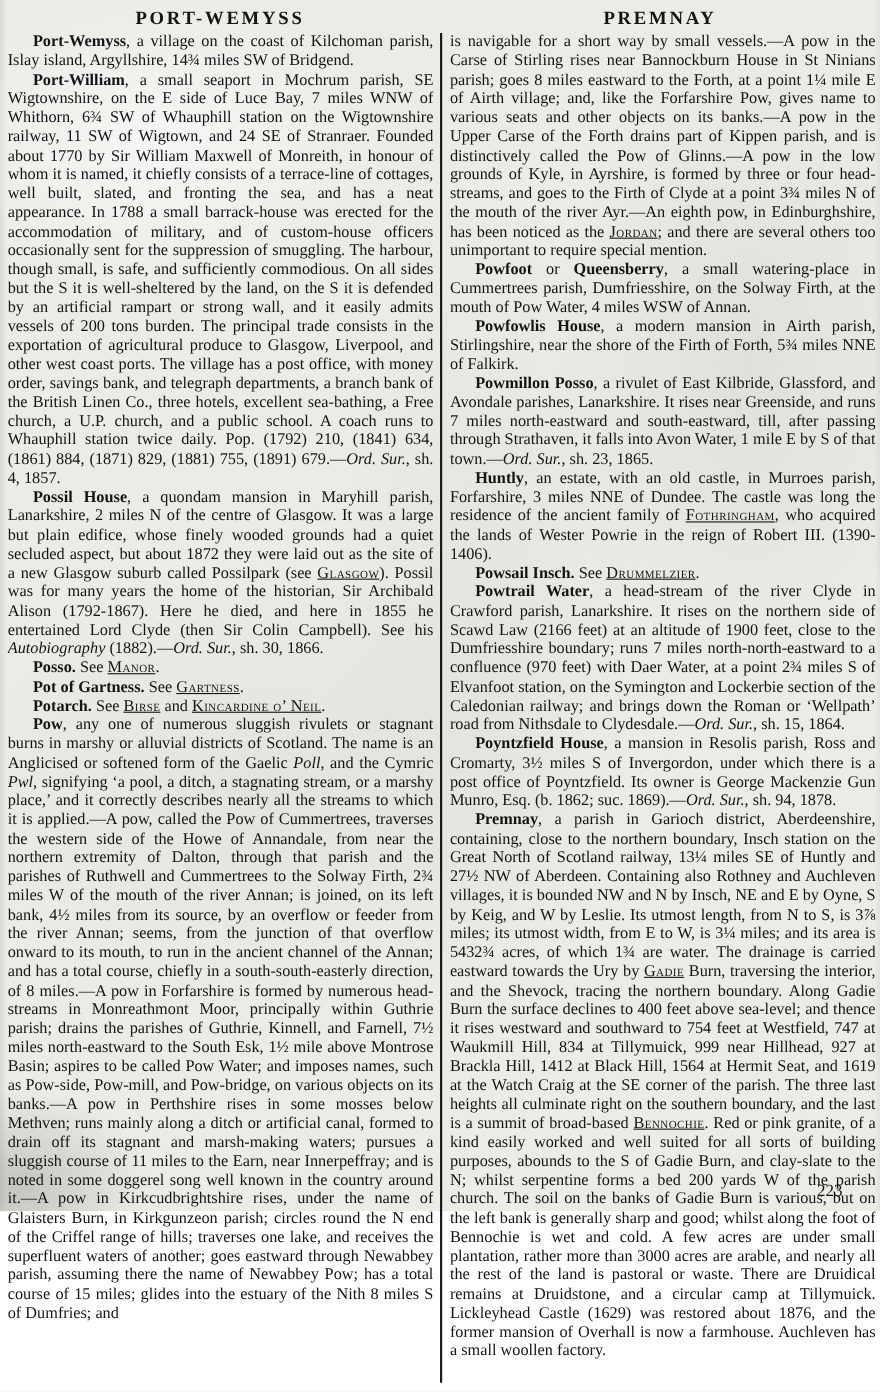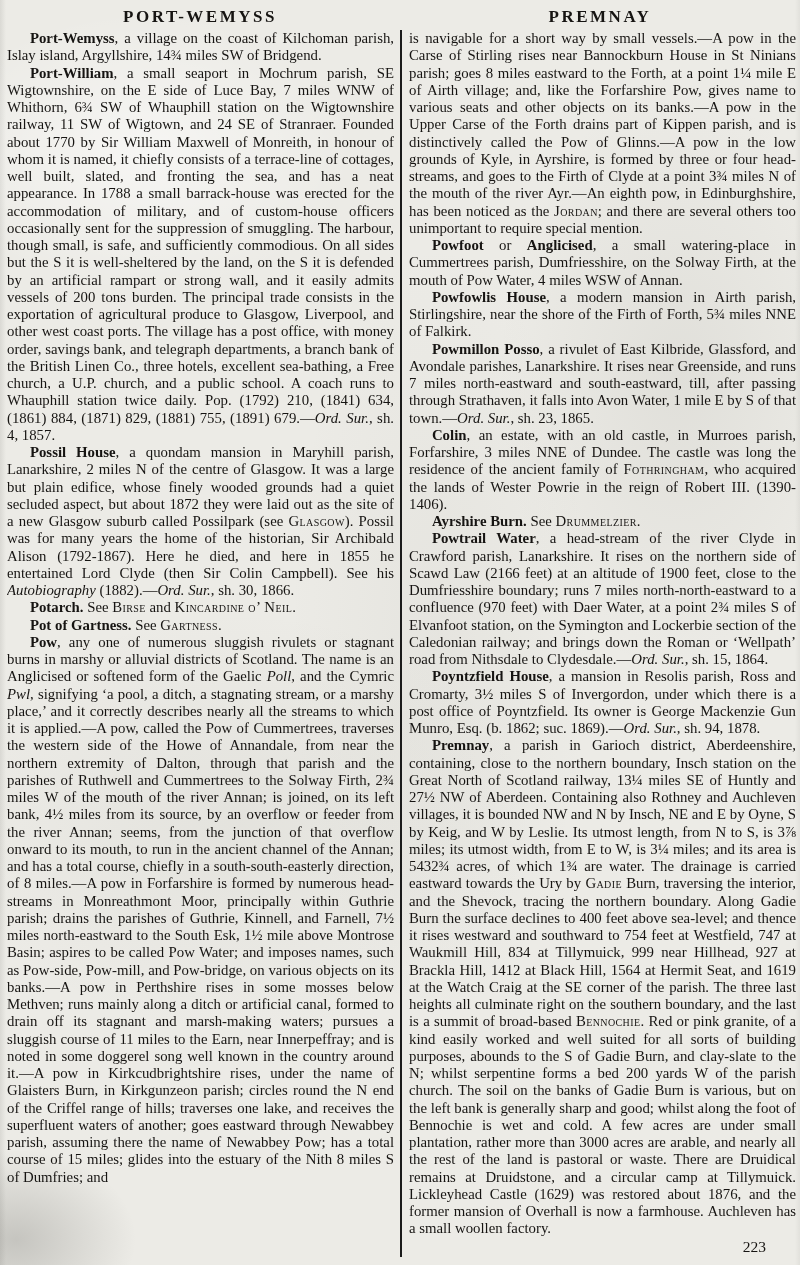--- a/index.html
+++ b/index.html
@@ -10,21 +10,21 @@
   html, body {
     margin: 0;
     padding: 0;
     width: 800px;
     height: 1265px;
     overflow: hidden;
   }
   .page {
     position: relative;
     width: 800px;
-    height: 1265px;
+    height: 1101px;
     background-color: var(--paper);
     background-image:
       radial-gradient(ellipse 300px 200px at 18% 12%, rgba(255,255,255,0.55), rgba(255,255,255,0) 70%),
       radial-gradient(ellipse 260px 420px at 85% 30%, rgba(120,120,110,0.10), rgba(120,120,110,0) 70%),
       radial-gradient(ellipse 420px 300px at 30% 65%, rgba(130,130,120,0.08), rgba(130,130,120,0) 70%),
       radial-gradient(ellipse 200px 520px at 55% 50%, rgba(140,140,130,0.07), rgba(140,140,130,0) 75%),
       radial-gradient(ellipse 160px 120px at 2% 98%, rgba(60,60,55,0.22), rgba(60,60,55,0) 75%),
       linear-gradient(90deg, rgba(60,60,55,0.10) 0px, rgba(60,60,55,0) 6px),
       linear-gradient(270deg, rgba(60,60,55,0.06) 0px, rgba(60,60,55,0) 5px);
     font-family: "Liberation Serif", "DejaVu Serif", serif;
@@ -64,21 +64,21 @@
   .column.left  { left: 7px;  }
   .column.right { left: 409px; }
   p.entry {
     margin: 0;
     padding: 0;
     text-indent: 1.55em;
   }
   p.entry.noindent { text-indent: 0; }
   .run-b  { font-weight: bold; }
   .run-i  { font-style: italic; }
-  .run-sc { font-variant: small-caps; letter-spacing: 0.4px; }
+  .run-sc { font-variant: small-caps; letter-spacing: 0.4px; text-decoration: underline; }
   .page-number {
     position: absolute;
     right: 34px;
     bottom: 9px;
     font-size: 15.5px;
     color: var(--ink);
   }
 </style>
 </head>
 <body>
@@ -86,31 +86,32 @@
 <div class="page">
   <div class="running-head left">PORT-WEMYSS</div>
   <div class="running-head right">PREMNAY</div>
 
   <div class="col-rule"></div>
 
   <div class="column left">
       <p class="entry"><span class="run-b">Port-Wemyss</span><span>, a village on the coast of Kilchoman parish, Islay island, Argyllshire, 14¾ miles SW of Bridgend.</span></p>
       <p class="entry"><span class="run-b">Port-William</span><span>, a small seaport in Mochrum parish, SE Wigtownshire, on the E side of Luce Bay, 7 miles WNW of Whithorn, 6¾ SW of Whauphill station on the Wigtownshire railway, 11 SW of Wigtown, and 24 SE of Stranraer.  Founded about 1770 by Sir William Maxwell of Monreith, in honour of whom it is named, it chiefly consists of a terrace-line of cottages, well built, slated, and fronting the sea, and has a neat appearance.  In 1788 a small barrack-house was erected for the accommodation of military, and of custom-house officers occasionally sent for the suppression of smuggling.  The harbour, though small, is safe, and sufficiently commodious.  On all sides but the S it is well-sheltered by the land, on the S it is defended by an artificial rampart or strong wall, and it easily admits vessels of 200 tons burden.  The principal trade consists in the exportation of agricultural produce to Glasgow, Liverpool, and other west coast ports.  The village has a post office, with money order, savings bank, and telegraph departments, a branch bank of the British Linen Co., three hotels, excellent sea-bathing, a Free church, a U.P. church, and a public school.  A coach runs to Whauphill station twice daily.  Pop. (1792) 210, (1841) 634, (1861) 884, (1871) 829, (1881) 755, (1891) 679.—</span><span class="run-i">Ord. Sur.</span><span>, sh. 4, 1857.</span></p>
       <p class="entry"><span class="run-b">Possil House</span><span>, a quondam mansion in Maryhill parish, Lanarkshire, 2 miles N of the centre of Glasgow.  It was a large but plain edifice, whose finely wooded grounds had a quiet secluded aspect, but about 1872 they were laid out as the site of a new Glasgow suburb called Possilpark (see </span><span class="run-sc">Glasgow</span><span>).  Possil was for many years the home of the historian, Sir Archibald Alison (1792-1867).  Here he died, and here in 1855 he entertained Lord Clyde (then Sir Colin Campbell).  See his </span><span class="run-i">Autobiography</span><span> (1882).—</span><span class="run-i">Ord. Sur.</span><span>, sh. 30, 1866.</span></p>
+      <p class="entry"><span class="run-b">Posso.</span><span>  See </span><span class="run-sc">Manor</span><span>.</span></p>
+      <p class="entry"><span class="run-b">Pot of Gartness.</span><span>  See </span><span class="run-sc">Gartness</span><span>.</span></p>
       <p class="entry"><span class="run-b">Potarch.</span><span>  See </span><span class="run-sc">Birse</span><span> and </span><span class="run-sc">Kincardine o’ Neil</span><span>.</span></p>
-      <p class="entry"><span class="run-b">Pot of Gartness.</span><span>  See </span><span class="run-sc">Gartness</span><span>.</span></p>
       <p class="entry"><span class="run-b">Pow</span><span>, any one of numerous sluggish rivulets or stagnant burns in marshy or alluvial districts of Scotland.  The name is an Anglicised or softened form of the Gaelic </span><span class="run-i">Poll</span><span>, and the Cymric </span><span class="run-i">Pwl</span><span>, signifying ‘a pool, a ditch, a stagnating stream, or a marshy place,’ and it correctly describes nearly all the streams to which it is applied.—A pow, called the Pow of Cummertrees, traverses the western side of the Howe of Annandale, from near the northern extremity of Dalton, through that parish and the parishes of Ruthwell and Cummertrees to the Solway Firth, 2¾ miles W of the mouth of the river Annan; is joined, on its left bank, 4½ miles from its source, by an overflow or feeder from the river Annan; seems, from the junction of that overflow onward to its mouth, to run in the ancient channel of the Annan; and has a total course, chiefly in a south-south-easterly direction, of 8 miles.—A pow in Forfarshire is formed by numerous head-streams in Monreathmont Moor, principally within Guthrie parish; drains the parishes of Guthrie, Kinnell, and Farnell, 7½ miles north-eastward to the South Esk, 1½ mile above Montrose Basin; aspires to be called Pow Water; and imposes names, such as Pow-side, Pow-mill, and Pow-bridge, on various objects on its banks.—A pow in Perthshire rises in some mosses below Methven; runs mainly along a ditch or artificial canal, formed to drain off its stagnant and marsh-making waters; pursues a sluggish course of 11 miles to the Earn, near Innerpeffray; and is noted in some doggerel song well known in the country around it.—A pow in Kirkcudbrightshire rises, under the name of Glaisters Burn, in Kirkgunzeon parish; circles round the N end of the Criffel range of hills; traverses one lake, and receives the superfluent waters of another; goes eastward through Newabbey parish, assuming there the name of Newabbey Pow; has a total course of 15 miles; glides into the estuary of the Nith 8 miles S of Dumfries; and</span></p>
     </div>
 
   <div class="column right">
       <p class="entry noindent"><span>is navigable for a short way by small vessels.—A pow in the Carse of Stirling rises near Bannockburn House in St Ninians parish; goes 8 miles eastward to the Forth, at a point 1¼ mile E of Airth village; and, like the Forfarshire Pow, gives name to various seats and other objects on its banks.—A pow in the Upper Carse of the Forth drains part of Kippen parish, and is distinctively called the Pow of Glinns.—A pow in the low grounds of Kyle, in Ayrshire, is formed by three or four head-streams, and goes to the Firth of Clyde at a point 3¾ miles N of the mouth of the river Ayr.—An eighth pow, in Edinburghshire, has been noticed as the </span><span class="run-sc">Jordan</span><span>; and there are several others too unimportant to require special mention.</span></p>
-      <p class="entry"><span class="run-b">Powfoot</span><span> or </span><span class="run-b">Anglicised</span><span>, a small watering-place in Cummertrees parish, Dumfriesshire, on the Solway Firth, at the mouth of Pow Water, 4 miles WSW of Annan.</span></p>
+      <p class="entry"><span class="run-b">Powfoot</span><span> or </span><span class="run-b">Queensberry</span><span>, a small watering-place in Cummertrees parish, Dumfriesshire, on the Solway Firth, at the mouth of Pow Water, 4 miles WSW of Annan.</span></p>
       <p class="entry"><span class="run-b">Powfowlis House</span><span>, a modern mansion in Airth parish, Stirlingshire, near the shore of the Firth of Forth, 5¾ miles NNE of Falkirk.</span></p>
       <p class="entry"><span class="run-b">Powmillon Posso</span><span>, a rivulet of East Kilbride, Glassford, and Avondale parishes, Lanarkshire.  It rises near Greenside, and runs 7 miles north-eastward and south-eastward, till, after passing through Strathaven, it falls into Avon Water, 1 mile E by S of that town.—</span><span class="run-i">Ord. Sur.</span><span>, sh. 23, 1865.</span></p>
-      <p class="entry"><span class="run-b">Colin</span><span>, an estate, with an old castle, in Murroes parish, Forfarshire, 3 miles NNE of Dundee.  The castle was long the residence of the ancient family of </span><span class="run-sc">Fothringham</span><span>, who acquired the lands of Wester Powrie in the reign of Robert III. (1390-1406).</span></p>
-      <p class="entry"><span class="run-b">Ayrshire Burn.</span><span>  See </span><span class="run-sc">Drummelzier</span><span>.</span></p>
+      <p class="entry"><span class="run-b">Huntly</span><span>, an estate, with an old castle, in Murroes parish, Forfarshire, 3 miles NNE of Dundee.  The castle was long the residence of the ancient family of </span><span class="run-sc">Fothringham</span><span>, who acquired the lands of Wester Powrie in the reign of Robert III. (1390-1406).</span></p>
+      <p class="entry"><span class="run-b">Powsail Insch.</span><span>  See </span><span class="run-sc">Drummelzier</span><span>.</span></p>
       <p class="entry"><span class="run-b">Powtrail Water</span><span>, a head-stream of the river Clyde in Crawford parish, Lanarkshire.  It rises on the northern side of Scawd Law (2166 feet) at an altitude of 1900 feet, close to the Dumfriesshire boundary; runs 7 miles north-north-eastward to a confluence (970 feet) with Daer Water, at a point 2¾ miles S of Elvanfoot station, on the Symington and Lockerbie section of the Caledonian railway; and brings down the Roman or ‘Wellpath’ road from Nithsdale to Clydesdale.—</span><span class="run-i">Ord. Sur.</span><span>, sh. 15, 1864.</span></p>
       <p class="entry"><span class="run-b">Poyntzfield House</span><span>, a mansion in Resolis parish, Ross and Cromarty, 3½ miles S of Invergordon, under which there is a post office of Poyntzfield.  Its owner is George Mackenzie Gun Munro, Esq. (b. 1862; suc. 1869).—</span><span class="run-i">Ord. Sur.</span><span>, sh. 94, 1878.</span></p>
       <p class="entry"><span class="run-b">Premnay</span><span>, a parish in Garioch district, Aberdeenshire, containing, close to the northern boundary, Insch station on the Great North of Scotland railway, 13¼ miles SE of Huntly and 27½ NW of Aberdeen.  Containing also Rothney and Auchleven villages, it is bounded NW and N by Insch, NE and E by Oyne, S by Keig, and W by Leslie.  Its utmost length, from N to S, is 3⅞ miles; its utmost width, from E to W, is 3¼ miles; and its area is 5432¾ acres, of which 1¾ are water.  The drainage is carried eastward towards the Ury by </span><span class="run-sc">Gadie</span><span> Burn, traversing the interior, and the Shevock, tracing the northern boundary.  Along Gadie Burn the surface declines to 400 feet above sea-level; and thence it rises westward and southward to 754 feet at Westfield, 747 at Waukmill Hill, 834 at Tillymuick, 999 near Hillhead, 927 at Brackla Hill, 1412 at Black Hill, 1564 at Hermit Seat, and 1619 at the Watch Craig at the SE corner of the parish.  The three last heights all culminate right on the southern boundary, and the last is a summit of broad-based </span><span class="run-sc">Bennochie</span><span>.  Red or pink granite, of a kind easily worked and well suited for all sorts of building purposes, abounds to the S of Gadie Burn, and clay-slate to the N; whilst serpentine forms a bed 200 yards W of the parish church.  The soil on the banks of Gadie Burn is various, but on the left bank is generally sharp and good; whilst along the foot of Bennochie is wet and cold.  A few acres are under small plantation, rather more than 3000 acres are arable, and nearly all the rest of the land is pastoral or waste.  There are Druidical remains at Druidstone, and a circular camp at Tillymuick.  Lickleyhead Castle (1629) was restored about 1876, and the former mansion of Overhall is now a farmhouse.  Auchleven has a small woollen factory.</span></p>
     </div>
 
   <div class="page-number">223</div>
 </div>
 
 </body></html>

